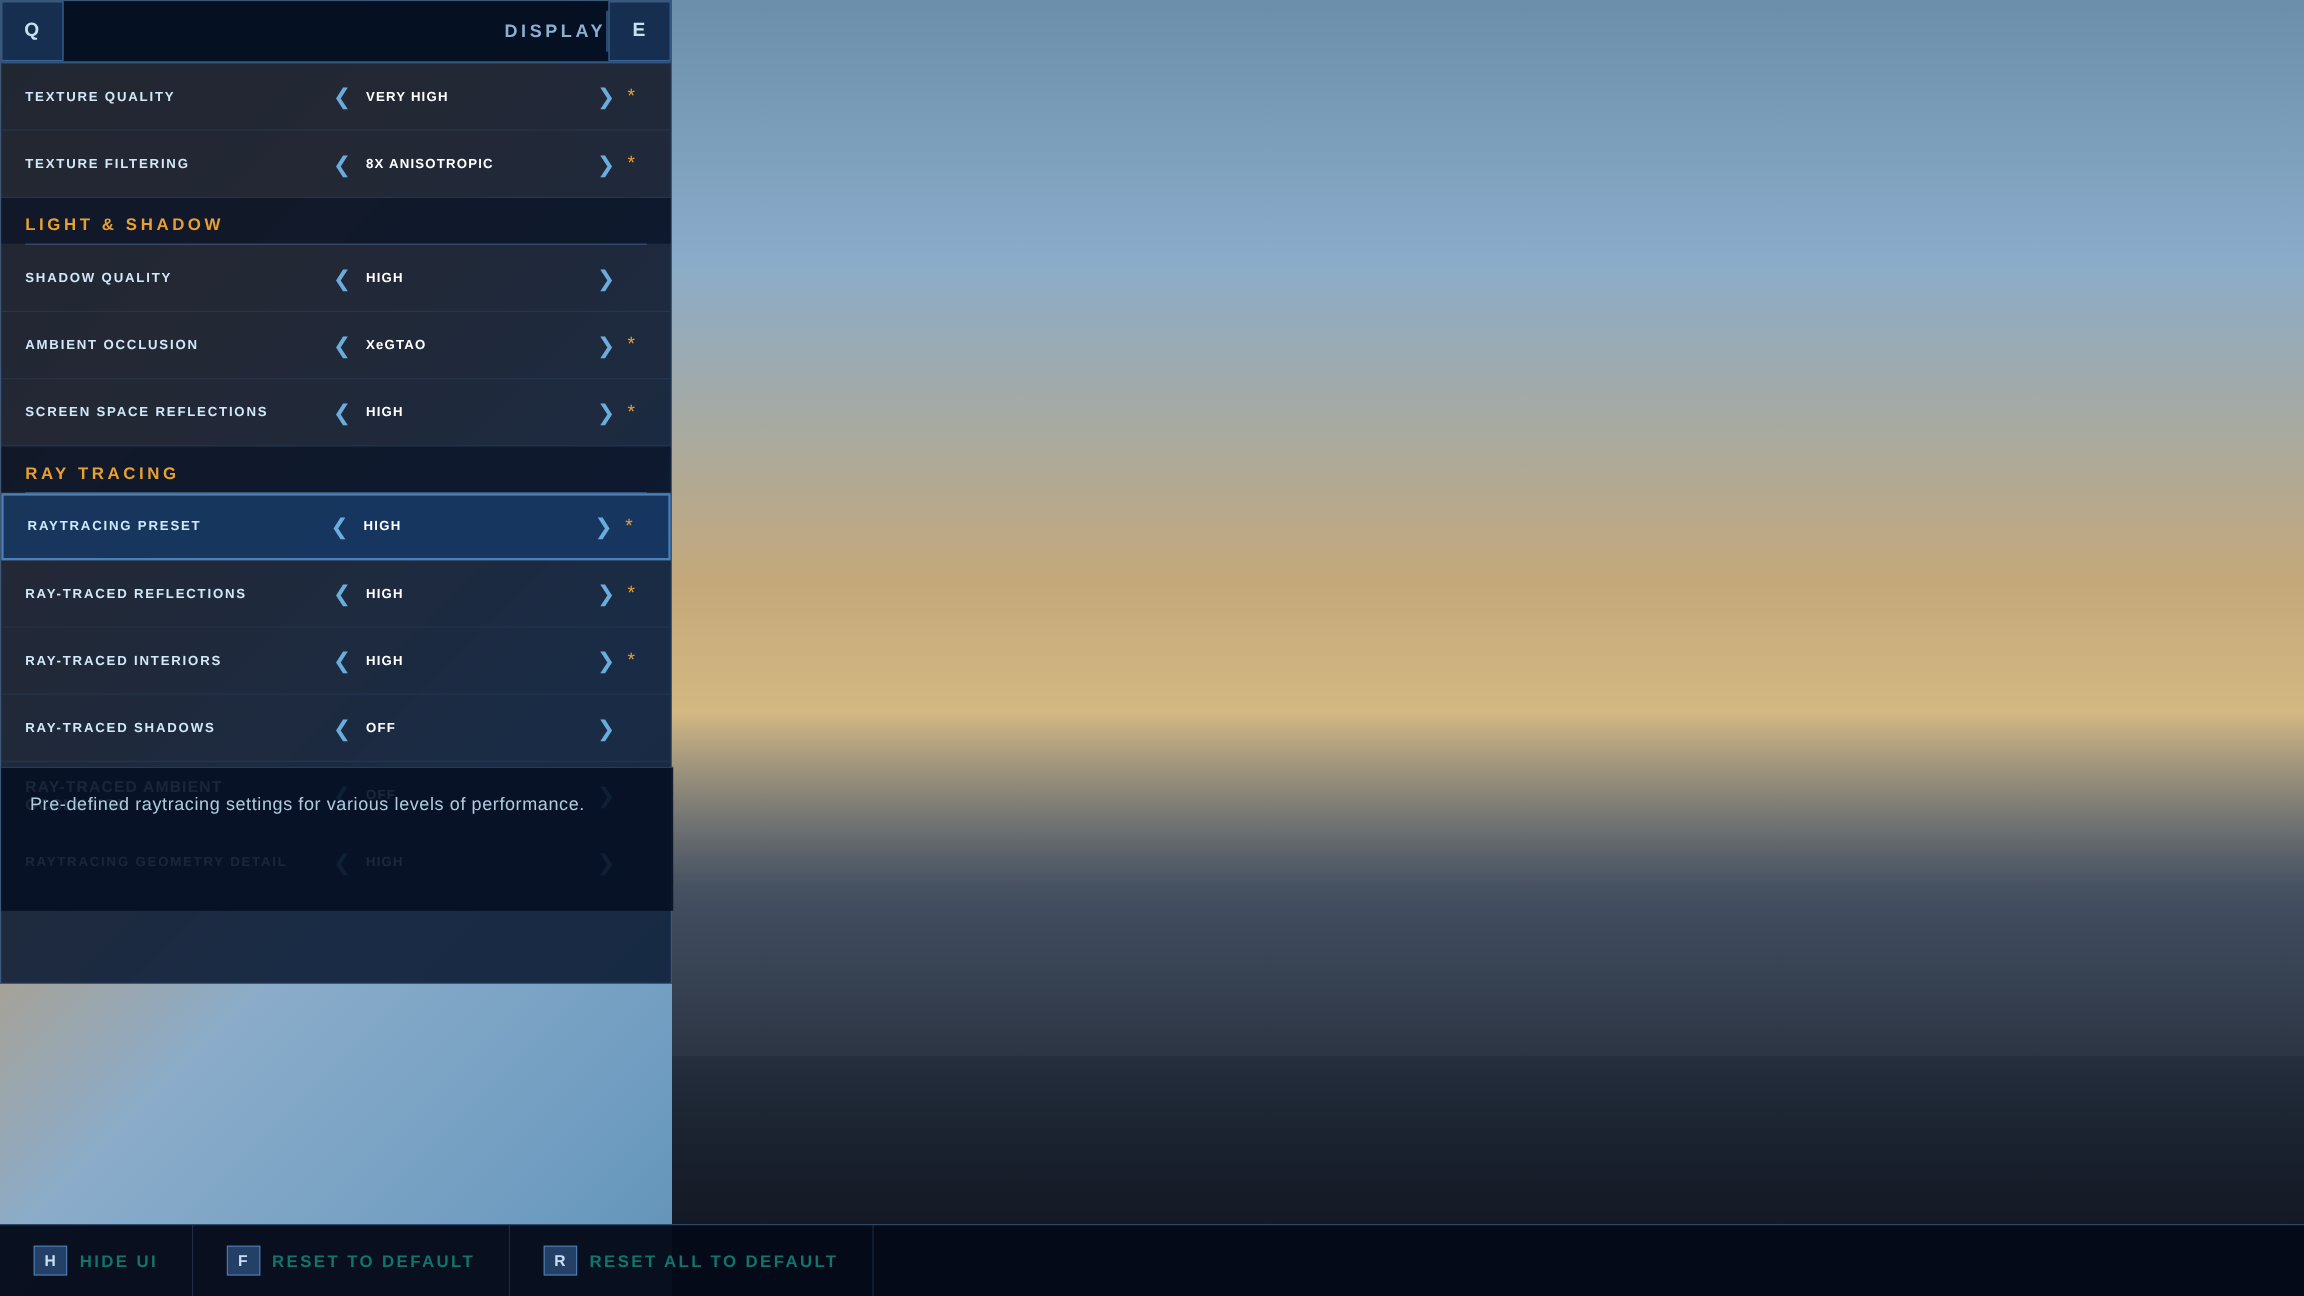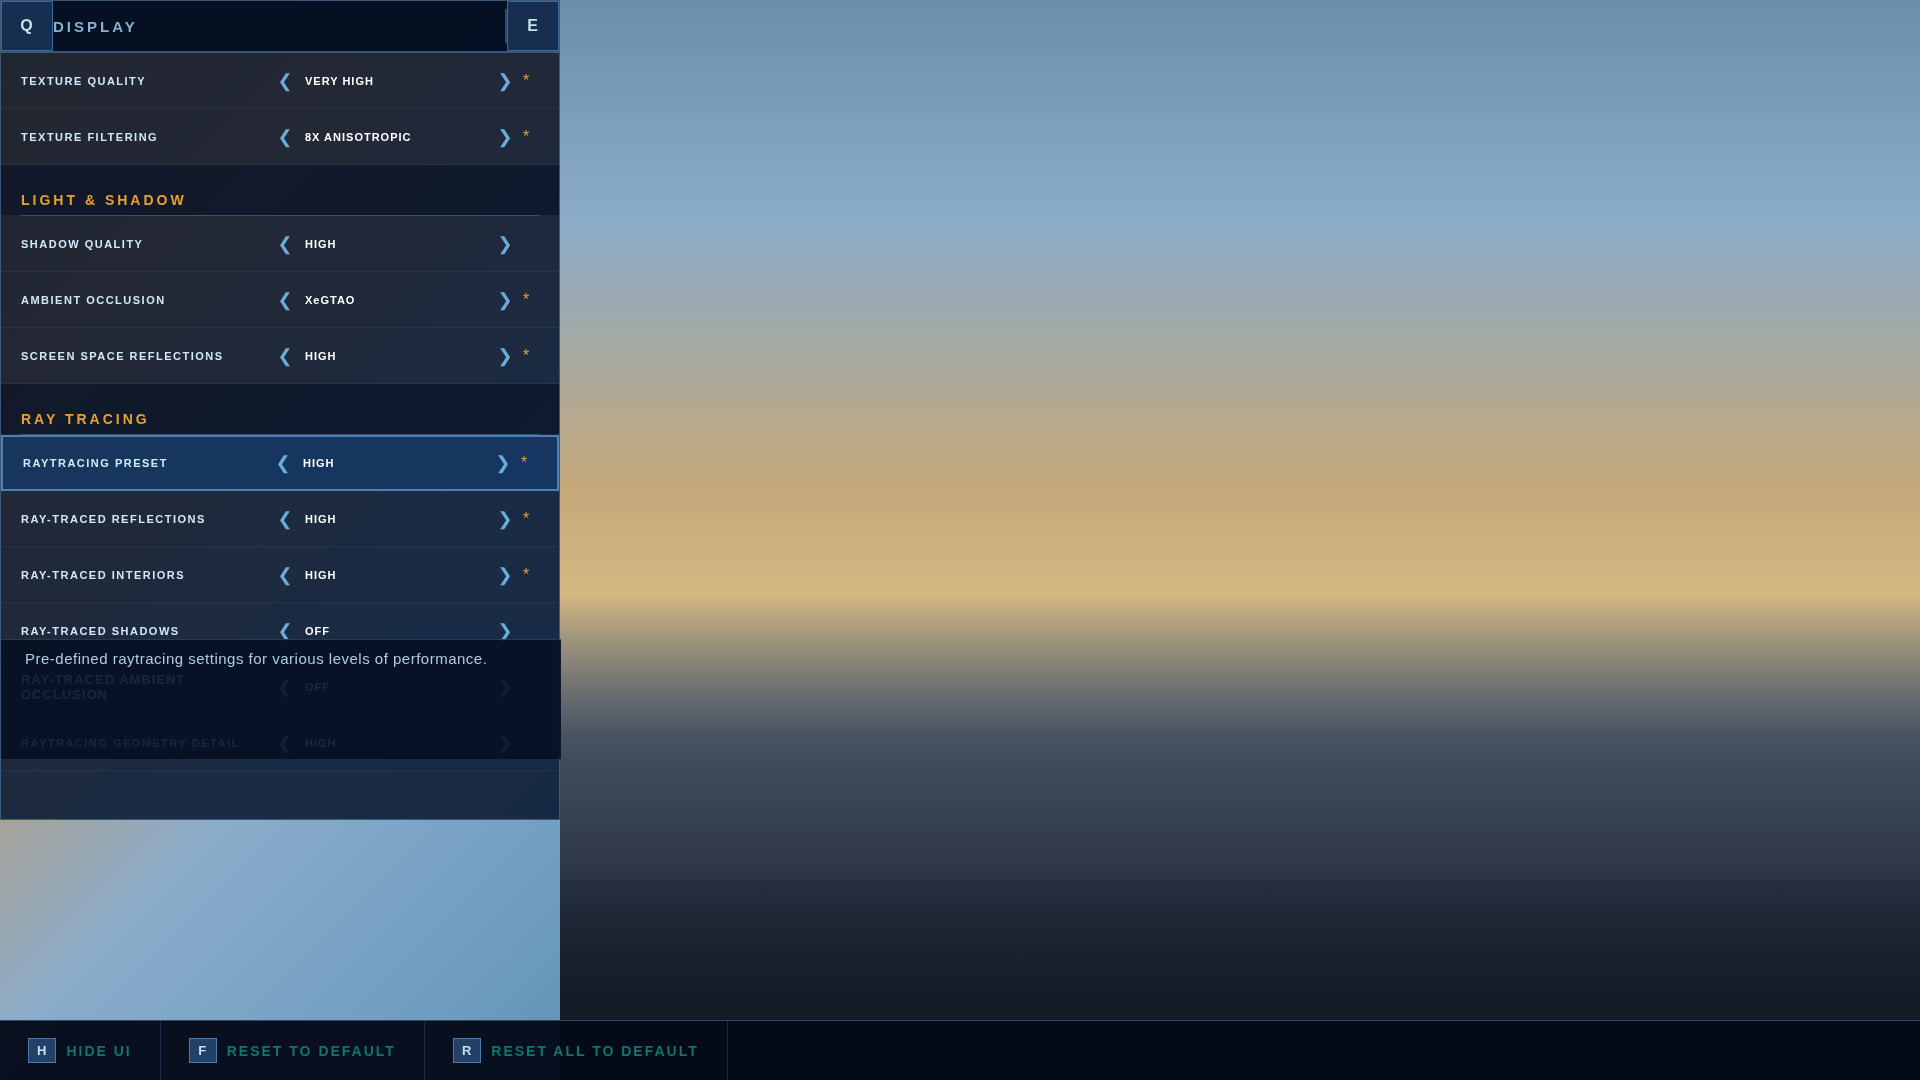--- a/index.html
+++ b/index.html
@@ -54,21 +54,21 @@
       color: #c8dff0;
       font-size: 16px;
       font-weight: bold;
       letter-spacing: 1px;
     }
 
     .tab-label {
       flex: 1;
       display: flex;
       align-items: center;
-      justify-content: flex-start;
+      justify-content: flex-end;
       color: #8ab0d0;
       font-size: 15px;
       font-weight: bold;
       letter-spacing: 3px;
       cursor: pointer;
     }
 
     .tab-label.active {
       color: #ffffff;
       background: rgba(20, 50, 90, 0.6);
@@ -141,21 +141,21 @@
 
     .modified-star {
       color: #e8a030;
       font-size: 16px;
       margin-left: 8px;
       min-width: 16px;
     }
 
     
     .section-header {
-      padding: 26px 20px 6px;
+      padding: 14px 20px 6px;
       background: rgba(5, 15, 35, 0.6);
     }
 
     .section-header-text {
       color: #e8a030;
       font-size: 14px;
       font-weight: bold;
       letter-spacing: 3px;
       text-transform: uppercase;
     }
@@ -168,21 +168,21 @@
 
     
     .description-area {
       position: absolute;
       bottom: 60px;
       left: 0;
       width: 560px;
       min-height: 120px;
       background: rgba(5, 15, 35, 0.9);
       border-top: 1px solid rgba(100, 160, 220, 0.3);
-      padding: 8px 24px;
+      padding: 20px 24px;
     }
 
     .description-text {
       color: #b0cce0;
       font-size: 15px;
       line-height: 1.5;
       letter-spacing: 0.5px;
     }
 
     

